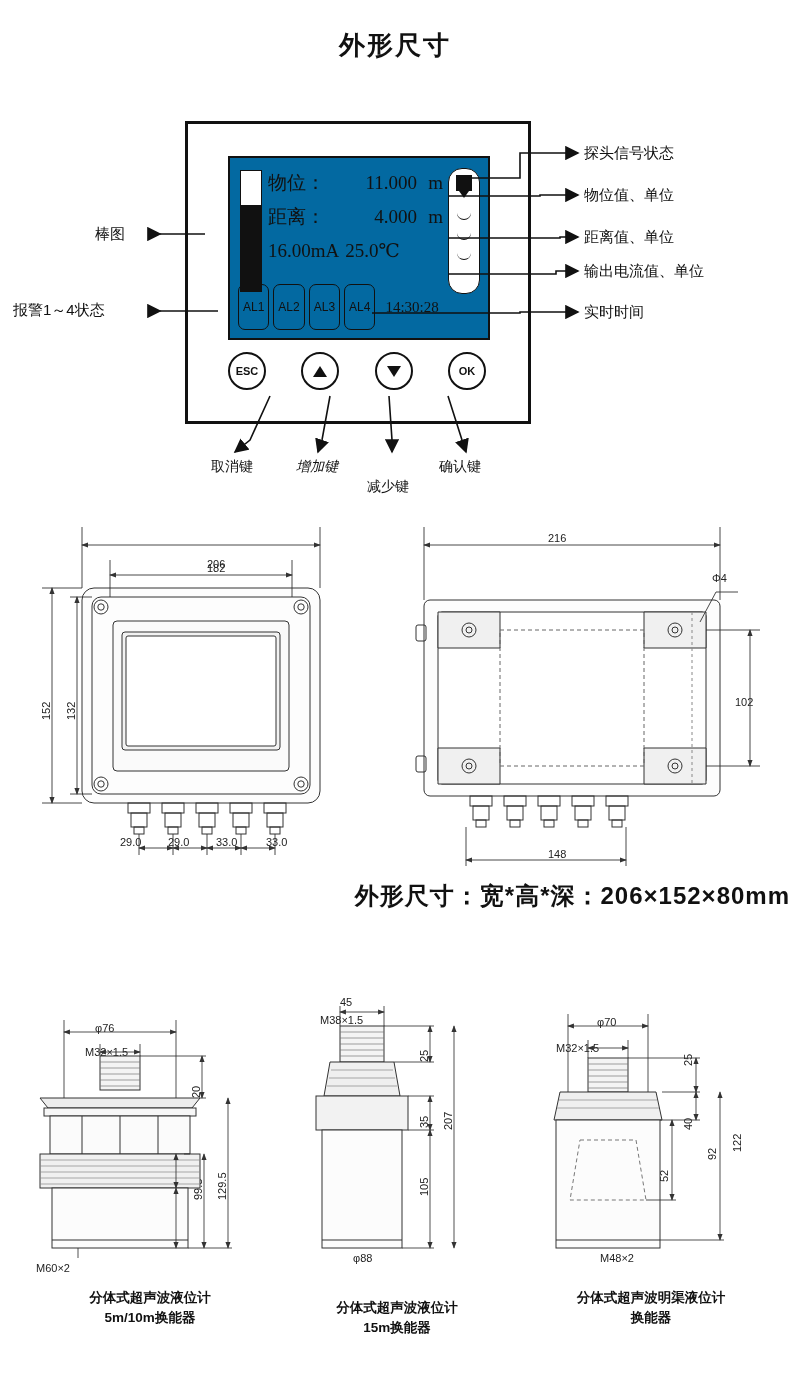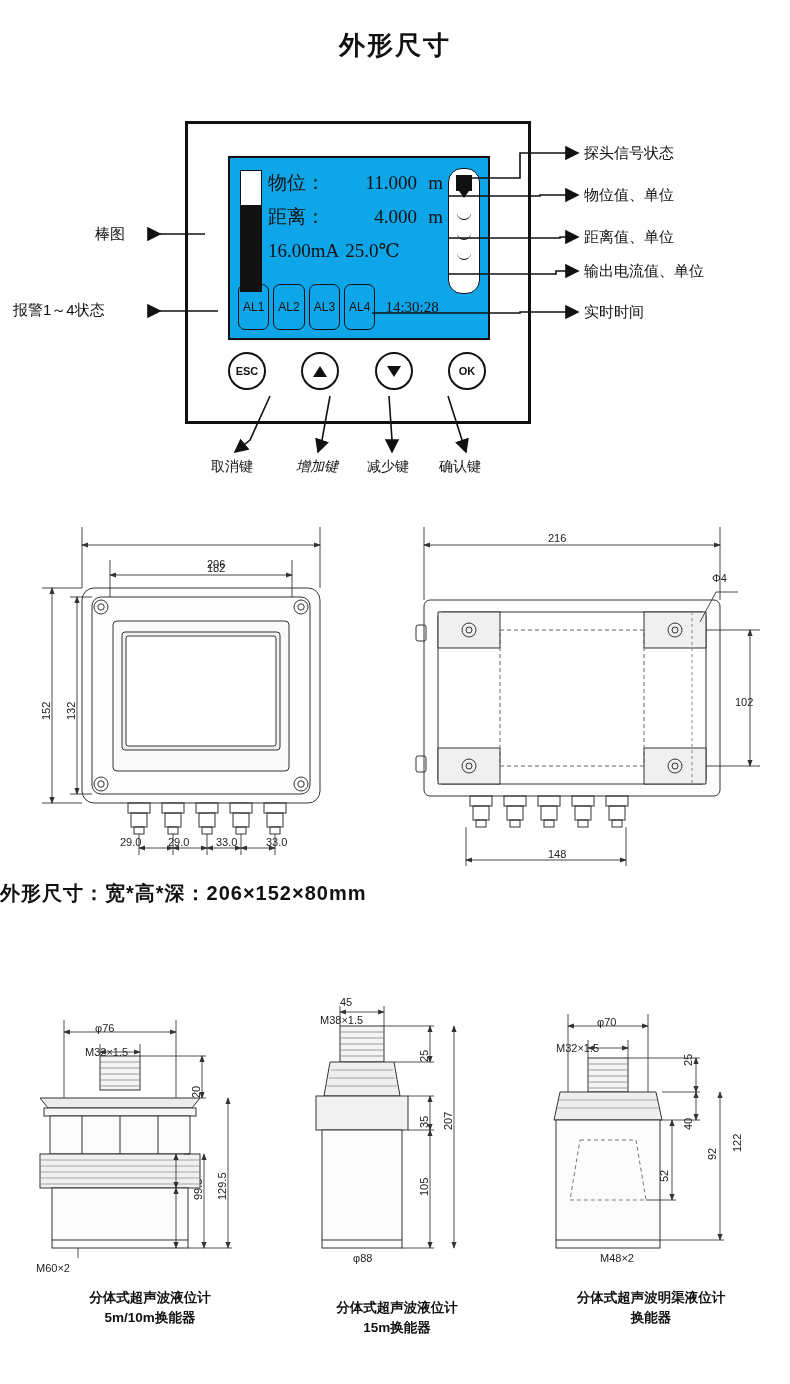--- a/index.html
+++ b/index.html
@@ -16,21 +16,21 @@
     font-size:26px;font-weight:bold;letter-spacing:2px;
   }
 
   
   .device-panel{
     position:absolute;left:185px;top:121px;width:340px;height:297px;
     border:3px solid #111;background:#fff;
   }
   .screen{
     position:absolute;left:40px;top:32px;width:258px;height:180px;
-    border:2px solid #111;background:#0ea5e9;
+    border:2px solid #111;background:#0369a1;
   }
   .bar-outer{
     position:absolute;left:10px;top:12px;width:20px;height:120px;
     border:1px solid #111;background:#fff;
   }
   .bar-fill{
     position:absolute;left:0;bottom:0;width:100%;height:72%;
     background:#111;
   }
   .readouts{
@@ -96,22 +96,22 @@
   
   .lbl{position:absolute;font-size:15px;white-space:nowrap;}
   .lbl-r{text-align:left;}
   .lbl-l{text-align:right;}
   .keylbl{position:absolute;font-size:14px;white-space:nowrap;text-align:center;}
 
   svg.overlay{position:absolute;left:0;top:0;width:790px;height:1384px;pointer-events:none;}
 
   
   .dim-caption{
-    position:absolute;left:0;top:880px;width:790px;text-align:left;
-    font-size:20px;font-weight:bold;letter-spacing:1px;
+    position:absolute;left:0;top:880px;width:790px;text-align:right;
+    font-size:24px;font-weight:bold;letter-spacing:1px;
   }
   .dimtxt{position:absolute;font-size:11px;color:#222;white-space:nowrap;font-family:"Liberation Sans",sans-serif;}
   .dimtxt.vert{transform:rotate(-90deg);transform-origin:left top;}
 
   
   .tcap{
     position:absolute;text-align:center;font-size:13.5px;font-weight:bold;
     line-height:20px;white-space:nowrap;
   }
 </style>
@@ -182,21 +182,21 @@
   <div class="lbl lbl-l" style="left:13px;top:301px;">报警1～4状态</div>
 
   <div class="lbl lbl-r" style="left:584px;top:144px;">探头信号状态</div>
   <div class="lbl lbl-r" style="left:584px;top:186px;">物位值、单位</div>
   <div class="lbl lbl-r" style="left:584px;top:228px;">距离值、单位</div>
   <div class="lbl lbl-r" style="left:584px;top:262px;">输出电流值、单位</div>
   <div class="lbl lbl-r" style="left:584px;top:303px;">实时时间</div>
 
   <div class="keylbl" style="left:196px;top:458px;width:72px;">取消键</div>
   <div class="keylbl" style="left:281px;top:458px;width:72px;font-style:italic;">增加键</div>
-  <div class="keylbl" style="left:352px;top:458px;width:72px;">减少键</div>
+  <div class="keylbl" style="left:352px;top:478px;width:72px;">减少键</div>
   <div class="keylbl" style="left:424px;top:458px;width:72px;">确认键</div>
 
   <div class="dimtxt" style="left:207px;top:558px;">206</div>
   <div class="dimtxt" style="left:207px;top:562px;">182</div>
   <div class="dimtxt vert" style="left:40px;top:720px;">152</div>
   <div class="dimtxt vert" style="left:65px;top:720px;">132</div>
 
   <div class="dimtxt" style="left:120px;top:836px;">29.0</div>
   <div class="dimtxt" style="left:168px;top:836px;">29.0</div>
   <div class="dimtxt" style="left:216px;top:836px;">33.0</div>

